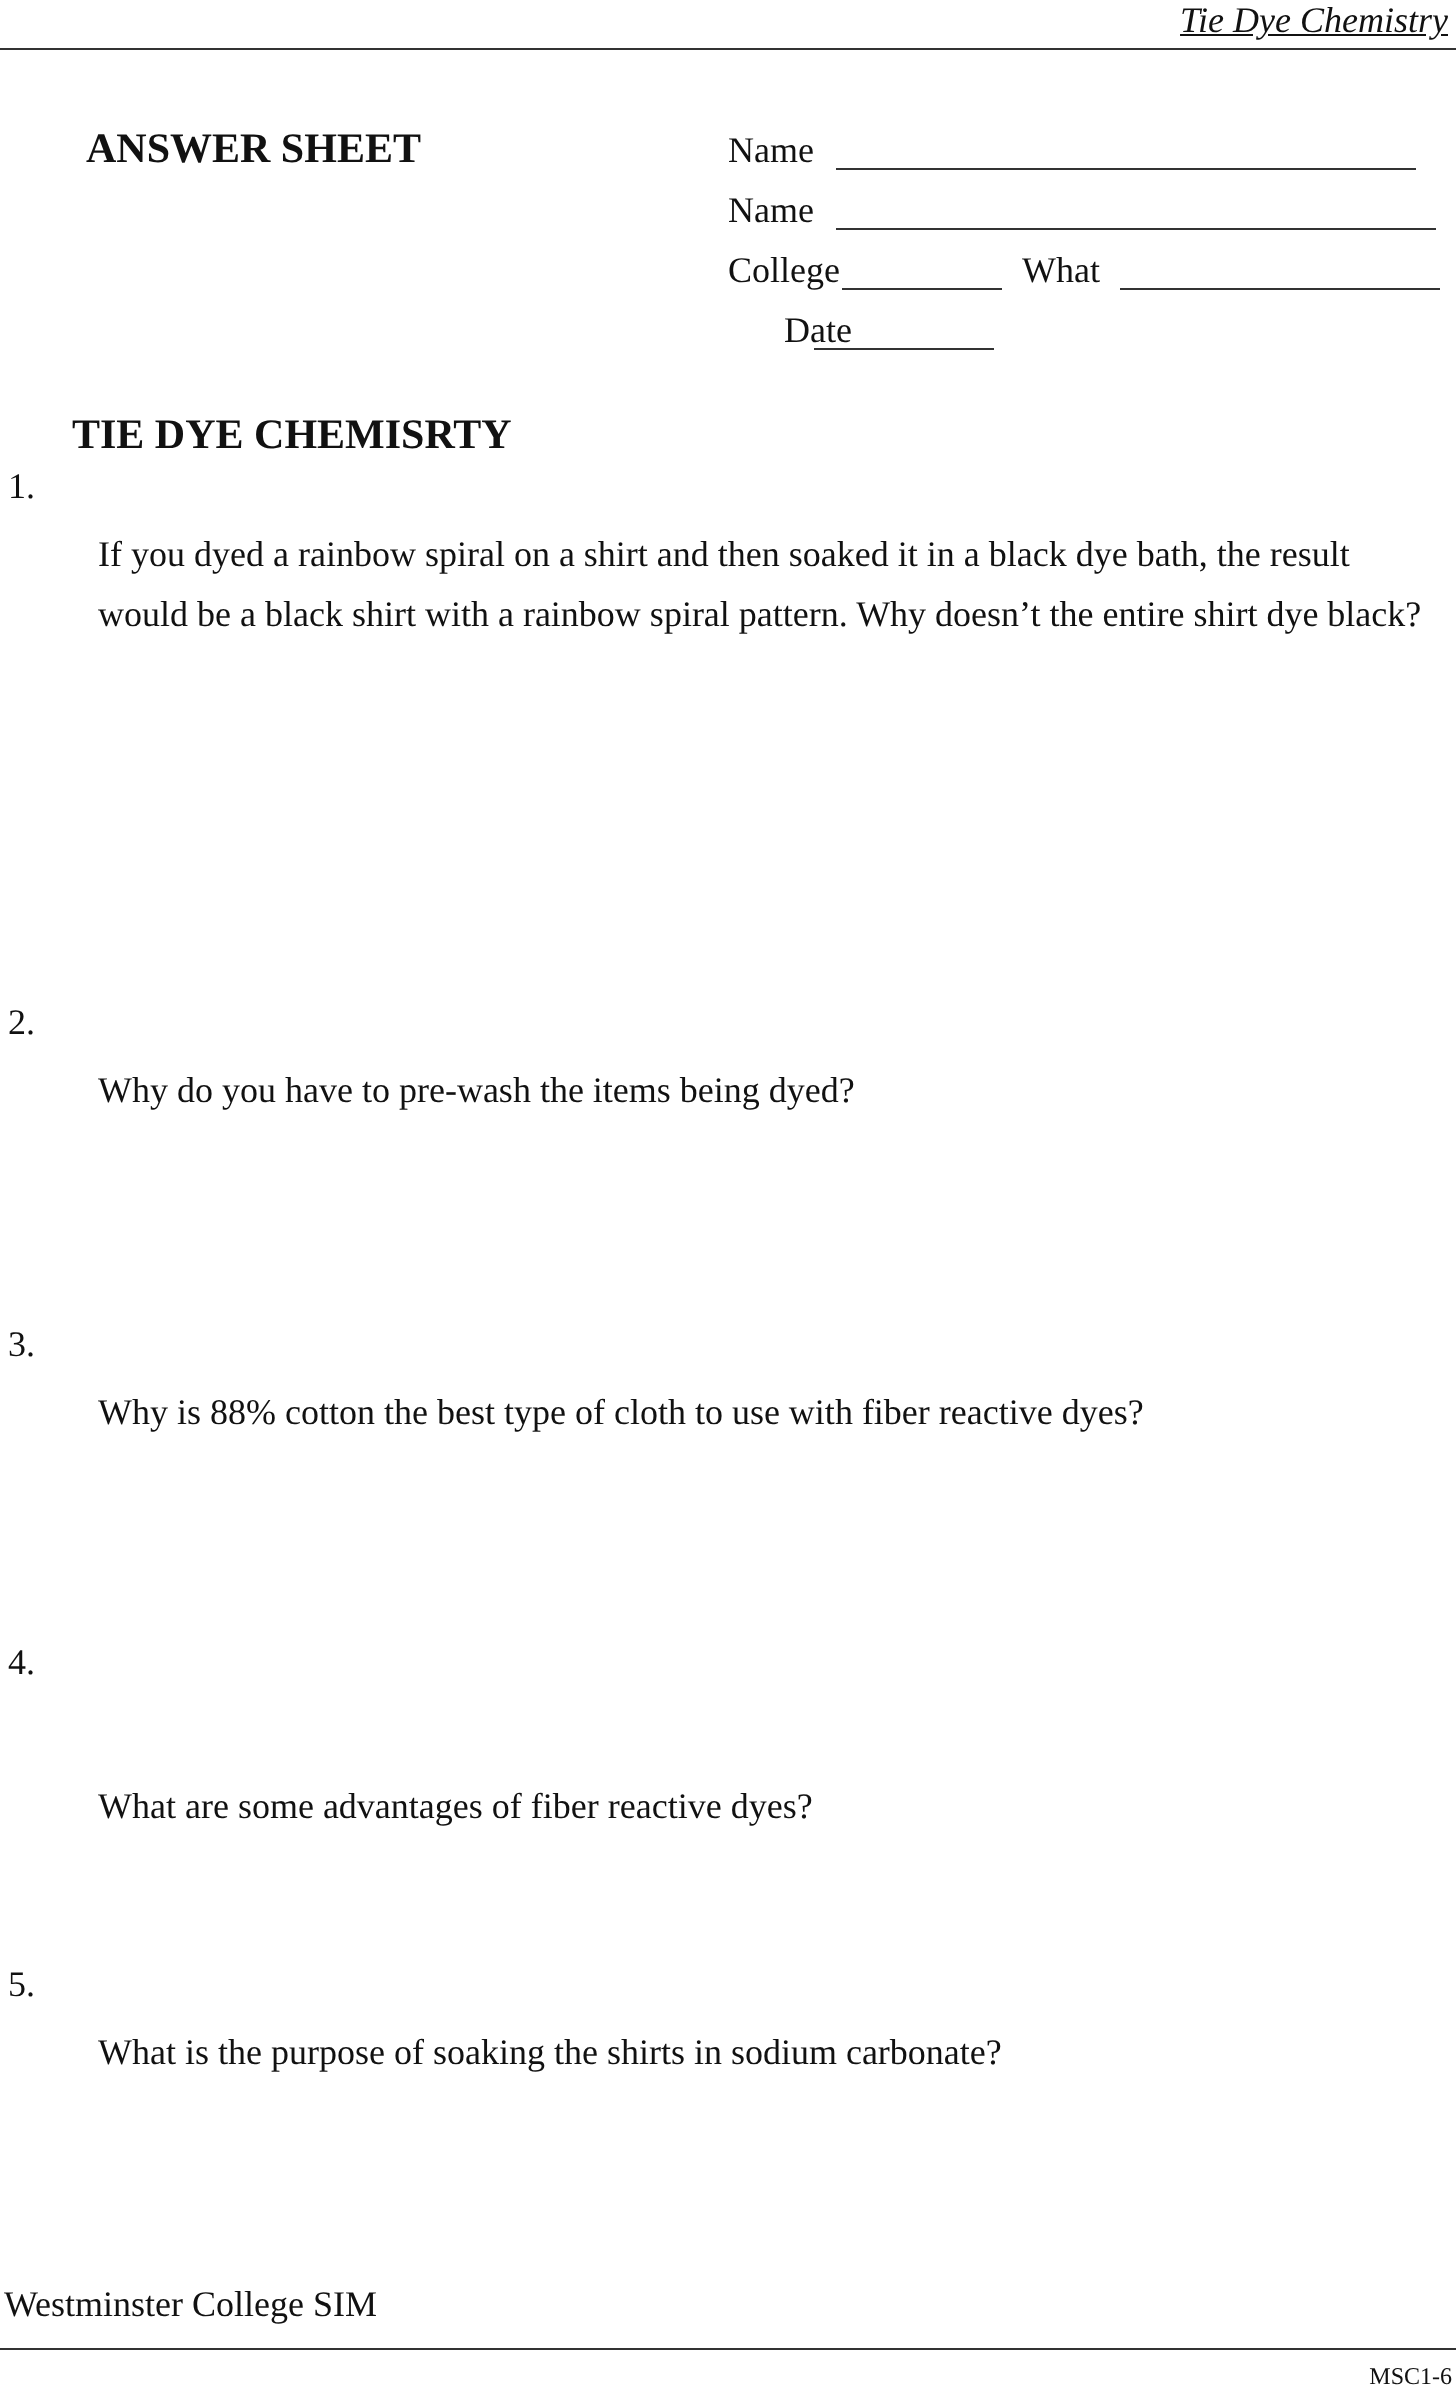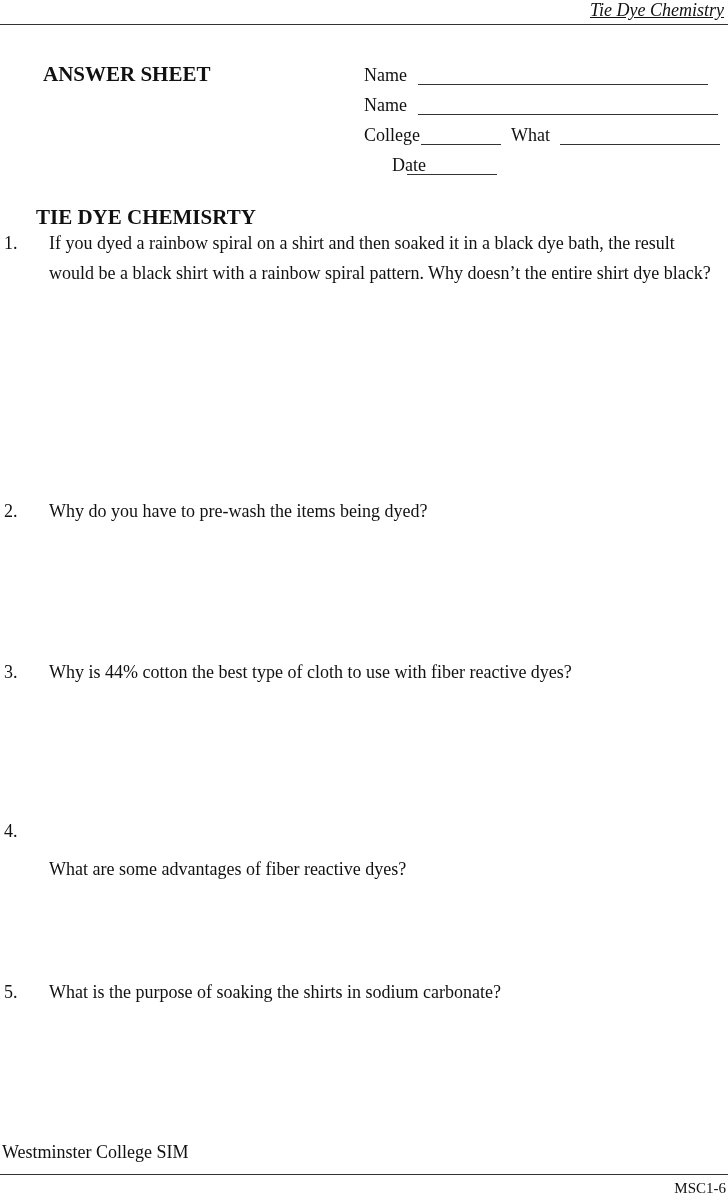--- a/index.html
+++ b/index.html
@@ -17,26 +17,26 @@
     }
     .answer-sheet {
       left: 4px; top: 61px; font-weight: bold; font-size: 21px; line-height: 26px; margin-left: 39px;
     }
     .field-label { font-size: 18px; line-height: 22px; }
     .blank { position: absolute; height: 0; border-top: 1px solid #333; }
     .section-title {
       left: 4px; top: 204px; font-weight: bold; font-size: 21px; line-height: 26px; margin-left: 32px;
     }
     .q-num { left: 4px; font-size: 18px; line-height: 30px; }
-    .q-text { left: 49px; width: 670px; font-size: 18px; line-height: 30px; }
+    .q-text { left: 49px; width: 670px; font-size: 18px; line-height: 30px; margin-top: 34px; }
     .footer-rule {
       left: 0; top: 1174px; width: 728px; height: 0; border-top: 1.5px solid #333;
     }
     .footer-left { left: 2px; top: 1141px; font-size: 18px; line-height: 22px; }
-    .footer-right { right: 2px; top: 1177px; font-size: 15px; line-height: 22px; }
+    .footer-right { right: 2px; top: 1177px; font-size: 12px; line-height: 22px; }
   </style>
 </head>
 <body>
 
 <div class="abs header-title">Tie Dye Chemistry</div>
 <div class="abs header-rule"></div>
 
 <div class="abs answer-sheet">ANSWER SHEET</div>
 
 <div>
@@ -61,21 +61,21 @@
 <div>
   <div class="abs q-num" style="top:228px;">1.</div>
   <div class="abs q-text" style="top:228px;">If you dyed a rainbow spiral on a shirt and then soaked it in a black dye bath, the result would be a black shirt with a rainbow spiral pattern.  Why doesn’t the entire shirt dye black?</div>
   <div class="abs" style="left:49px; top:320px; width:670px; height:170px;"></div>
 
   <div class="abs q-num" style="top:496px;">2.</div>
   <div class="abs q-text" style="top:496px;">Why do you have to pre-wash the items being dyed?</div>
   <div class="abs" style="left:49px; top:530px; width:670px; height:125px;"></div>
 
   <div class="abs q-num" style="top:657px;">3.</div>
-  <div class="abs q-text" style="top:657px;">Why is 44% cotton the best type of cloth to use with fiber reactive dyes?</div>
+  <div class="abs q-text" style="top:657px;">Why is 88% cotton the best type of cloth to use with fiber reactive dyes?</div>
   <div class="abs" style="left:49px; top:690px; width:670px; height:125px;"></div>
 
   <div class="abs q-num" style="top:816px;">4.</div>
   <div class="abs q-text" style="top:854px;">What are some advantages of fiber reactive dyes?</div>
   <div class="abs" style="left:49px; top:850px; width:670px; height:125px;"></div>
 
   <div class="abs q-num" style="top:977px;">5.</div>
   <div class="abs q-text" style="top:977px;">What is the purpose of soaking the shirts in sodium carbonate?</div>
   <div class="abs" style="left:49px; top:1010px; width:670px; height:155px;"></div>
 </div>

